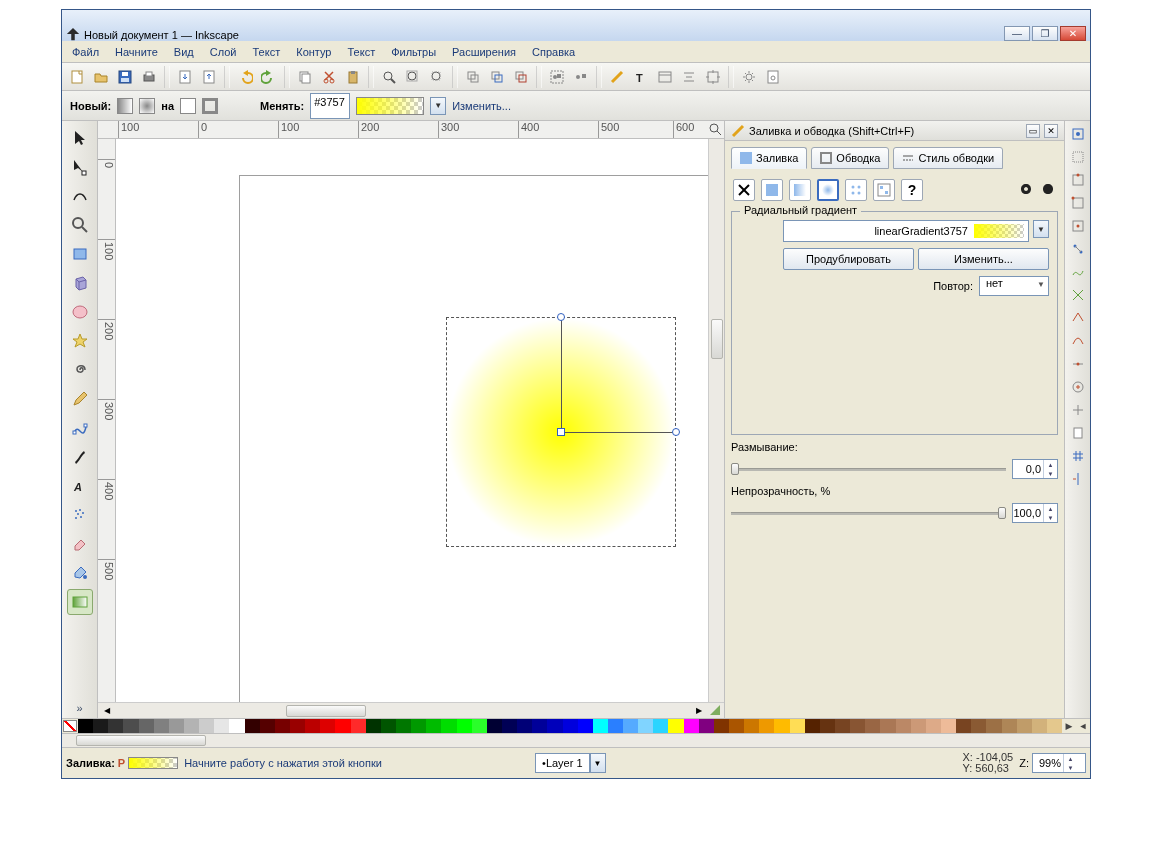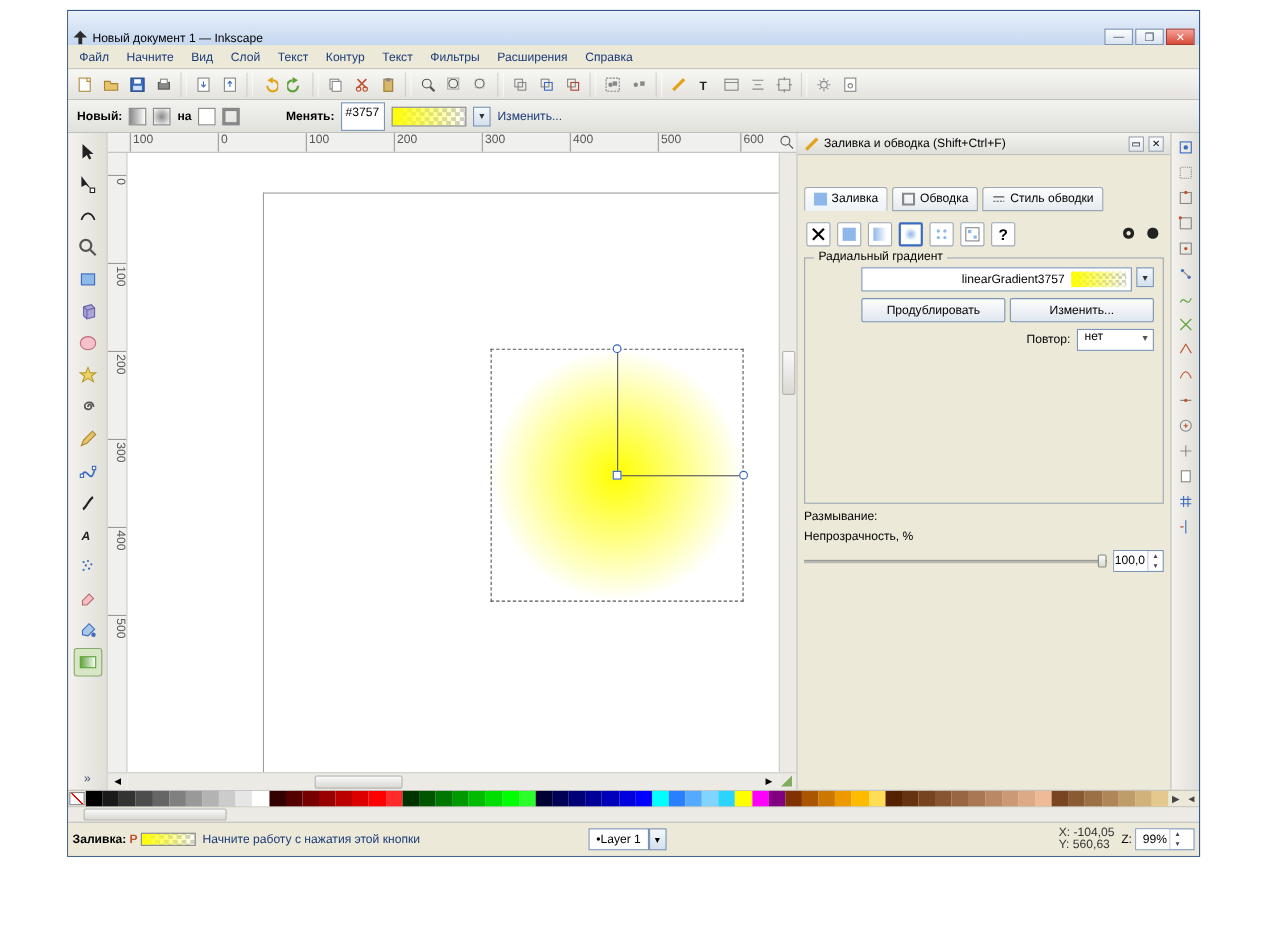--- a/index.html
+++ b/index.html
@@ -49,21 +49,21 @@
 .grad-line { position:absolute; background:#555;}
 .grad-node { position:absolute; width:8px;height:8px;border:1px solid #3060c0;background:#fff;}
 .grad-node.sq { border-radius:0;}
 .grad-node.ci { border-radius:50%;}
 .vscroll { width:16px; background:#eceae4; border-left:1px solid #ccc; position:relative;}
 .vscroll .thumb { position:absolute; left:2px; width:12px; background:linear-gradient(#fafafa,#d8d8d4); border:1px solid #b4b4ae; border-radius:2px;}
 .hscroll-row { height:16px; display:flex;}
 .hscroll { flex:1; background:#eceae4; border-top:1px solid #ccc; position:relative;}
 .hscroll .thumb { position:absolute; top:2px; height:12px; background:linear-gradient(#fafafa,#d8d8d4); border:1px solid #b4b4ae; border-radius:2px;}
 
-.dock-col { width:340px; background:#ece9d8; border-left:1px solid #bfbfbf; display:flex; flex-direction:column;gap:23px;}
+.dock-col { width:340px; background:#ece9d8; border-left:1px solid #bfbfbf; display:flex; flex-direction:column;}
 .dock-title { height:20px; background:linear-gradient(#f2f2ef,#dfdfda); border-bottom:1px solid #bfbfbf; display:flex; align-items:center; padding:0 6px; gap:4px;}
 .dock-title .t { flex:1; font-size:11px;}
 .dock-smallbtn { width:14px;height:14px;border:1px solid #9da7b5;background:linear-gradient(#fdfdfd,#e2e8ef);display:flex;align-items:center;justify-content:center;font-size:9px;}
 .dock-body { flex:1; padding:6px; display:flex; flex-direction:column; gap:6px;}
 .tab-row { display:flex; gap:4px;}
 .tab { height:22px; padding:0 8px; border:1px solid #9da7b5; background:linear-gradient(#fdfdfd,#e6ebf1); display:flex;align-items:center;gap:4px; border-radius:3px 3px 0 0;}
 .tab.active { background:linear-gradient(#feffff,#eef3f8); border-bottom-color:#eef3f8;}
 .paint-types { display:flex; align-items:center; gap:6px; padding:4px 2px;}
 .paint-btn { width:22px;height:22px;border:1px solid #9da7b5;background:#fff;display:flex;align-items:center;justify-content:center; border-radius:2px;}
 .paint-btn.sel { border:2px solid #3a6bbf;}
@@ -593,20 +593,33 @@
             <div class="btn wide">Изменить...</div>
           </div>
           <div class="form-row">
             <span>Повтор:</span>
             <div class="select"><span>нет</span></div>
           </div>
           <div style="height:130px"></div>
         </div>
 
         <div>Размывание:</div>
+        <div class="slider-row">
+          <div class="slider">
+              <div class="track"></div>
+              <div class="thumb" style="left:0"></div>
+            </div>
+          <div class="spin">
+              <input readonly="" value="0,0" style="">
+              <div class="arrows">
+                <div>▲</div>
+                <div>▼</div>
+              </div>
+            </div>
+        </div>
 
         <div>Непрозрачность, %</div>
         <div class="slider-row">
           <div class="slider">
               <div class="track"></div>
               <div class="thumb" style="right:0"></div>
             </div>
           <div class="spin">
               <input readonly="" value="100,0" style="">
               <div class="arrows">

